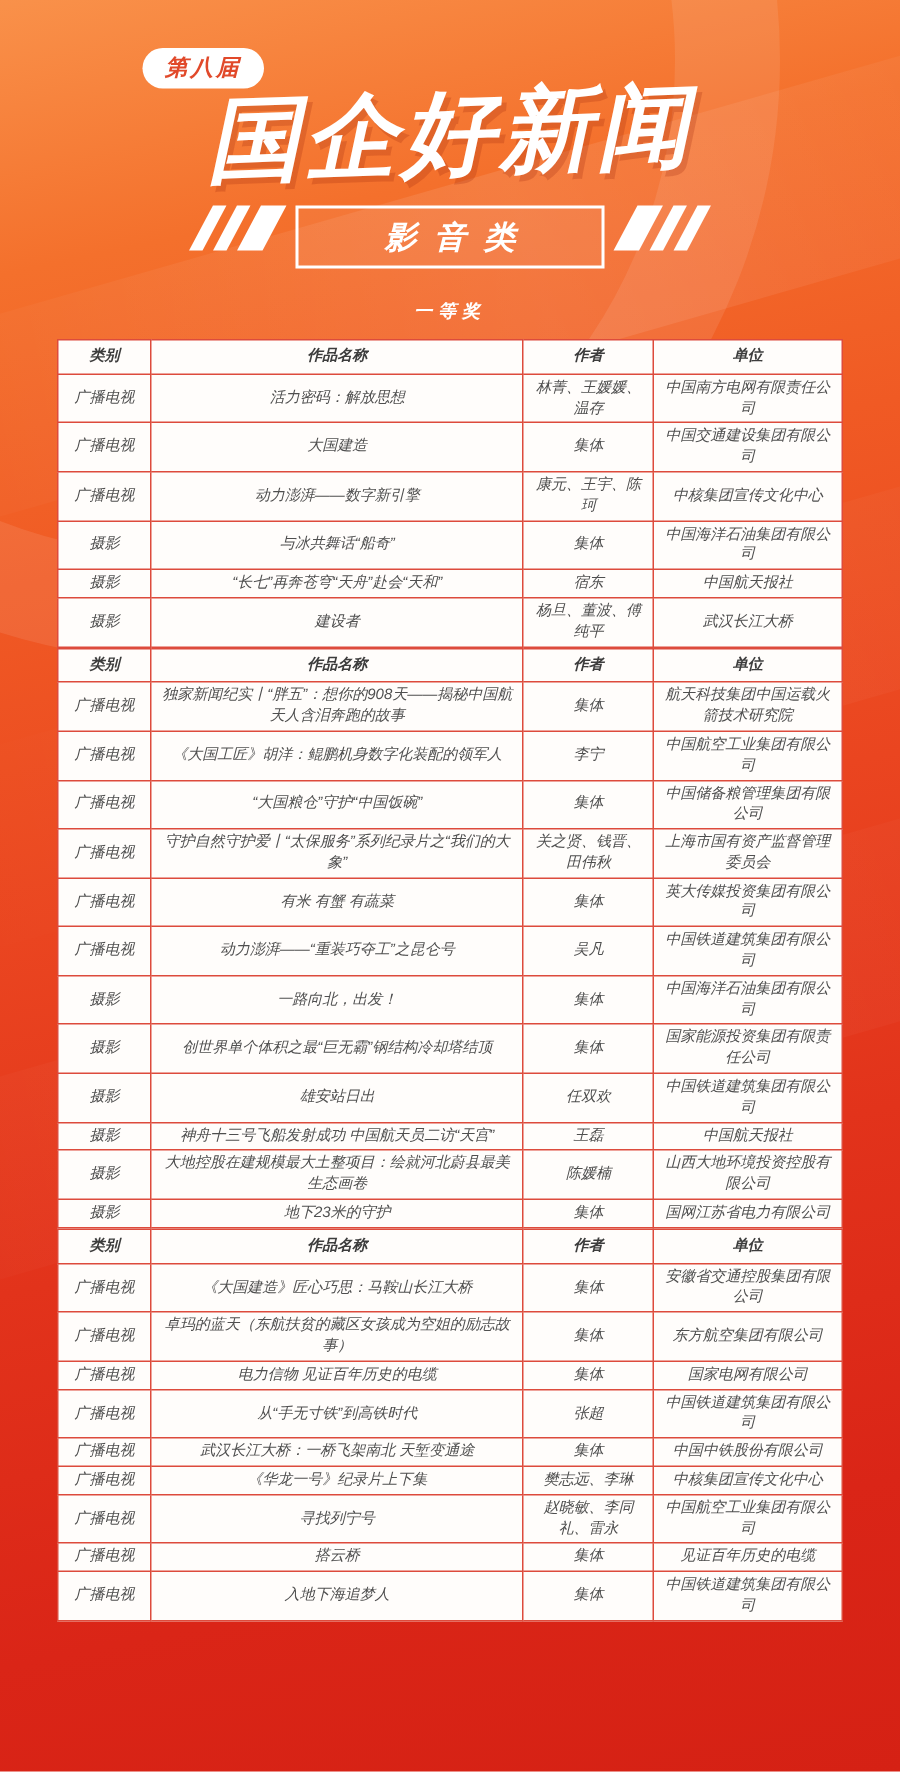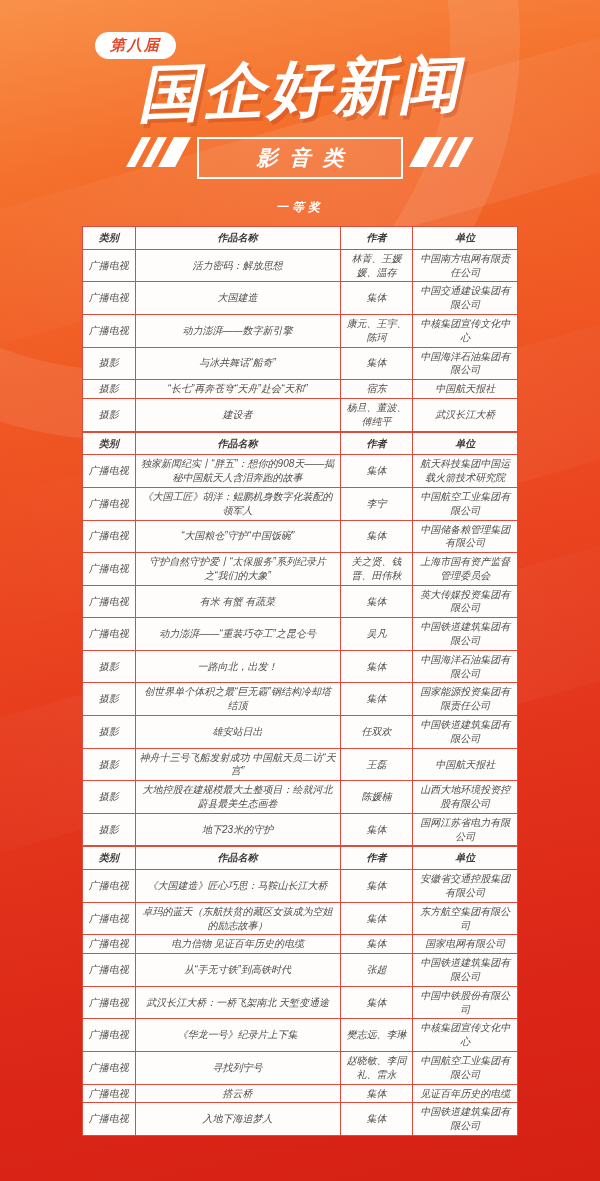--- a/index.html
+++ b/index.html
@@ -34,21 +34,21 @@
   .banner-box{
     min-width:150px;padding:5px 26px;border:2px solid #ffffff;color:#ffffff;
     font-size:21px;font-weight:bold;letter-spacing:12px;text-indent:12px;
     background:rgba(255,255,255,0.06);
   }
 
   .award{position:relative;z-index:2;}
   .award-title{margin:20px 0 10px;text-align:center;color:#ffffff;font-size:12px;font-weight:bold;letter-spacing:4px;}
   .award + .award .award-title{margin-top:26px;}
   .award-table{
-    width:436px;margin:0 auto;border-collapse:collapse;background:#fffdfb;
+    width:524px;margin:0 auto;border-collapse:collapse;background:#fffdfb;
     font-size:10px;color:#4f4f4f;table-layout:fixed;
   }
   .award-table th,.award-table td{
     border:1px solid #dd4b3c;padding:2px 4px;text-align:center;line-height:1.38;
     overflow:hidden;word-break:break-all;
   }
   .award-table th{font-weight:bold;color:#3d3d3d;padding:4px;}
   .award-table th:nth-child(1),.award-table td:nth-child(1){width:11%;}
   .award-table th:nth-child(2),.award-table td:nth-child(2){width:49%;}
   .award-table th:nth-child(3),.award-table td:nth-child(3){width:16%;}

